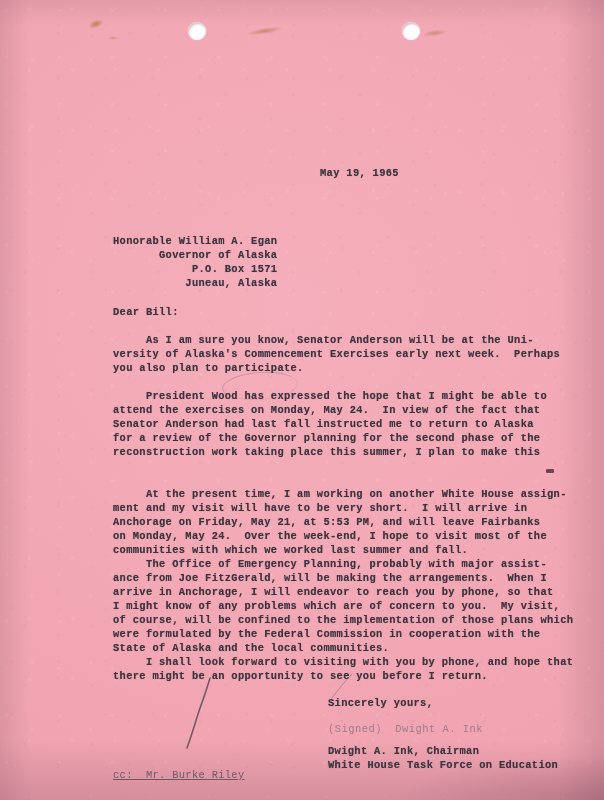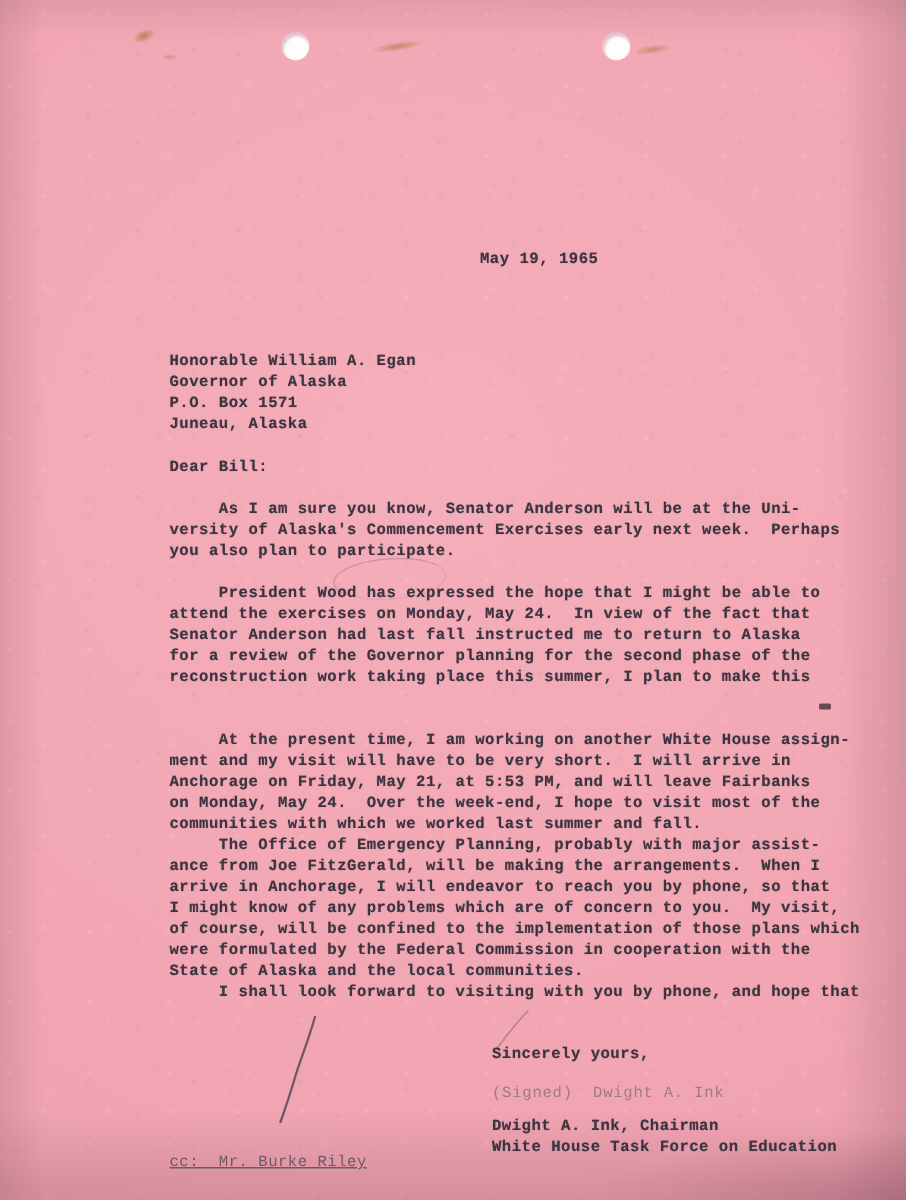--- a/index.html
+++ b/index.html
@@ -206,21 +206,21 @@
     <path d="M34 2 C30 16, 26 26, 22 38 C19 48, 16 58, 11 72"></path>
   </svg>
   <svg class="pen-stroke2" viewBox="0 0 40 30">
     <path d="M2 26 C8 18, 14 10, 22 2"></path>
   </svg>
 
   <div class="block" style="left:320px; top:166px;">
     <span class="typed">May 19, 1965</span>
   </div>
 
-  <div class="block" style="left:113px; top:234px;">
+  <div class="block" style="left:113px; top:234px;text-align:right;">
     <span class="typed">Honorable William A. Egan</span>
     <span class="typed">Governor of Alaska</span>
     <span class="typed">P.O. Box 1571</span>
     <span class="typed">Juneau, Alaska</span>
   </div>
 
   <div class="block" style="left:113px; top:305px;">
     <span class="typed">Dear Bill:</span>
   </div>
 
@@ -251,20 +251,21 @@
     <span class="typed">ance from Joe FitzGerald, will be making the arrangements.  When I</span>
     <span class="typed">arrive in Anchorage, I will endeavor to reach you by phone, so that</span>
     <span class="typed">I might know of any problems which are of concern to you.  My visit,</span>
     <span class="typed">of course, will be confined to the implementation of those plans which</span>
     <span class="typed">were formulated by the Federal Commission in cooperation with the</span>
     <span class="typed">State of Alaska and the local communities.</span>
   </div>
 
   <div class="block" style="left:113px; top:655px;">
     <span class="typed">     I shall look forward to visiting with you by phone, and hope that</span>
+    <span class="typed">there might be an opportunity to see you before I return.</span>
   </div>
 
   <div class="block" style="left:328px; top:696px;">
     <span class="typed">Sincerely yours,</span>
   </div>
 
   <div class="block" style="left:328px; top:722px;">
     <span class="typed faint">(Signed)  Dwight A. Ink</span>
   </div>
 

